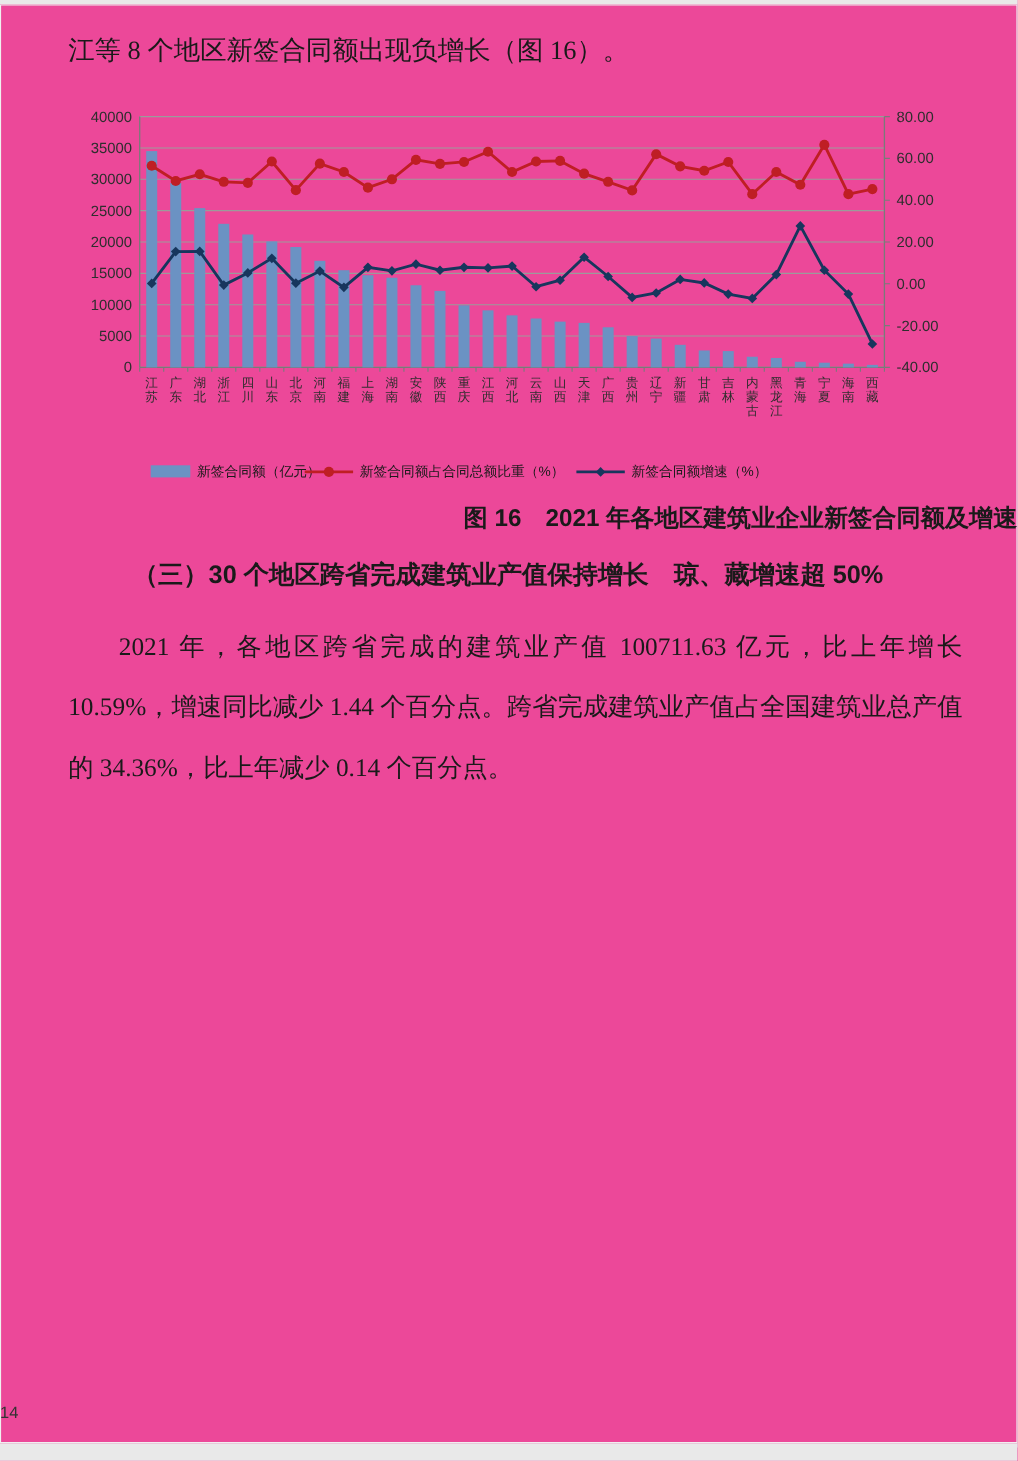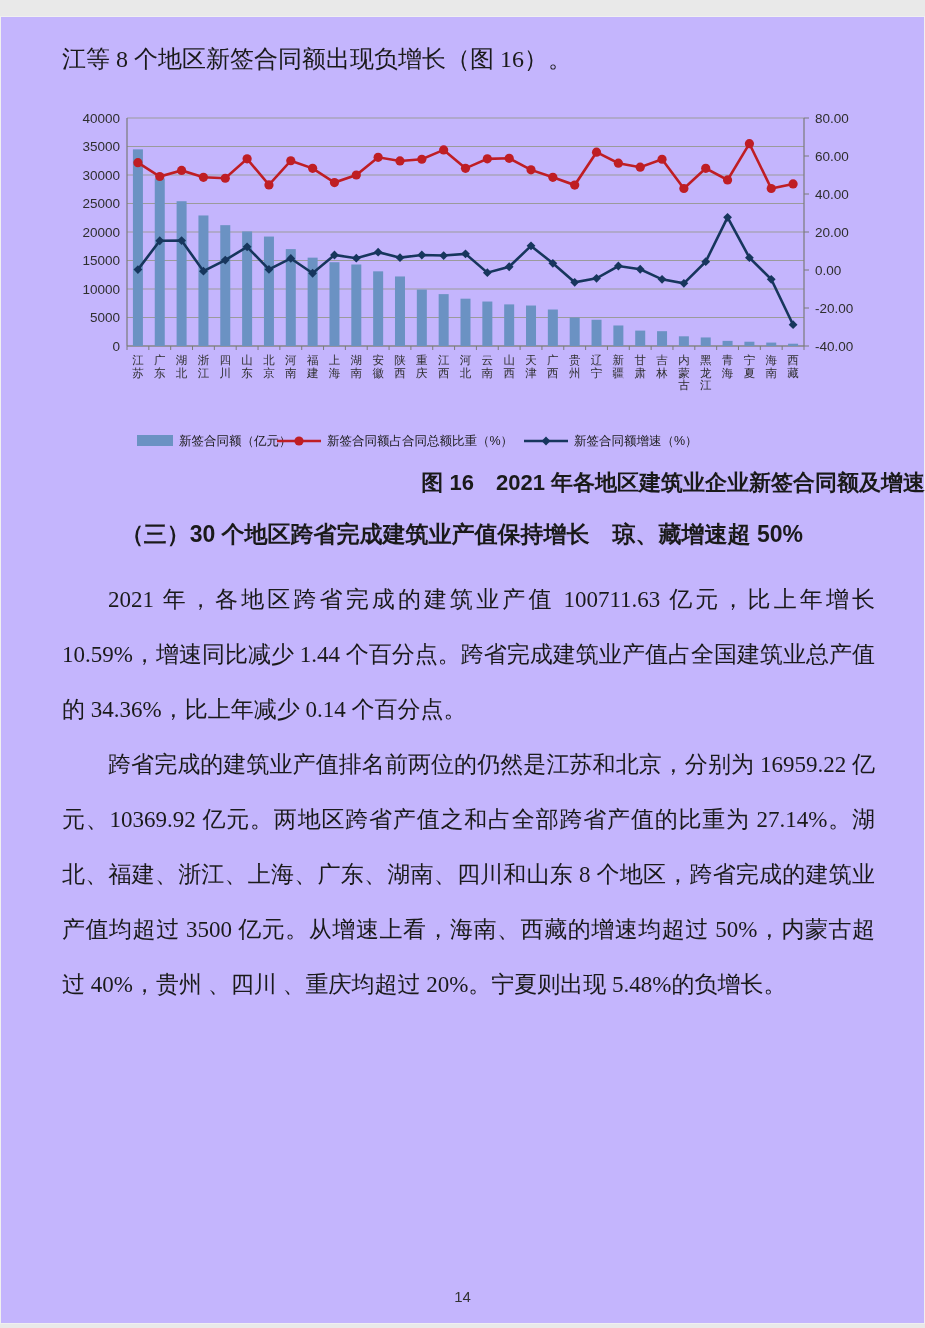--- a/index.html
+++ b/index.html
@@ -1,20 +1,20 @@
 <!DOCTYPE html>
 <html><head>
 <meta charset="utf-8">
 <style>
   html,body{margin:0;padding:0;background:#e9e9e9;}
   .page{
     position:relative;
     width:925px;height:1308px;
-    margin:16px auto;
-    background:#c4b5fd;
+    margin:4px auto;
+    background:#ec4899;
     box-shadow:inset 0 0 0 1px #f0f0f0;
     font-family:"Liberation Serif","DejaVu Serif",serif;
     color:#1a1a1a;
     overflow:hidden;
   }
   .top-line{
     position:absolute;top:26px;left:62px;right:62px;
     margin:0;font-size:24px;line-height:34px;
   }
   .chart-wrap{
@@ -38,21 +38,21 @@
   .content p{
     margin:0;
     font-size:23px;
     line-height:55px;
     text-indent:2em;
     text-align:justify;
     text-justify:inter-character;
   }
   .pageno{
     position:absolute;top:1272px;left:0;right:0;
-    text-align:center;font-size:15px;color:#333;
+    text-align:left;font-size:15px;color:#333;
     font-family:"Liberation Sans","DejaVu Sans",sans-serif;
   }
   svg text{font-family:"Liberation Sans","DejaVu Sans",sans-serif;}
 </style>
 </head>
 <body>
 
 <div class="page">
 
   <p class="top-line">江等 8 个地区新签合同额出现负增长（图 16）。</p>
@@ -262,17 +262,16 @@
         <text x="522" y="341" font-size="12.5" fill="#1a1a1a">新签合同额增速（%）</text>
       </svg>
   </figure>
 
   <p class="caption">图 16　2021 年各地区建筑业企业新签合同额及增速</p>
 
   <h3 class="heading">（三）30 个地区跨省完成建筑业产值保持增长　琼、藏增速超 50%</h3>
 
   <div class="content">
     <p>2021 年，各地区跨省完成的建筑业产值 100711.63 亿元，比上年增长 10.59%，增速同比减少 1.44 个百分点。跨省完成建筑业产值占全国建筑业总产值的 34.36%，比上年减少 0.14 个百分点。</p>
-    <p>跨省完成的建筑业产值排名前两位的仍然是江苏和北京，分别为 16959.22 亿元、10369.92 亿元。两地区跨省产值之和占全部跨省产值的比重为 27.14%。湖北、福建、浙江、上海、广东、湖南、四川和山东 8 个地区，跨省完成的建筑业产值均超过 3500 亿元。从增速上看，海南、西藏的增速均超过 50%，内蒙古超过 40%，贵州 、四川 、重庆均超过 20%。宁夏则出现 5.48%的负增长。</p>
   </div>
 
   <div class="pageno">14</div>
 </div>
 
 </body></html>

